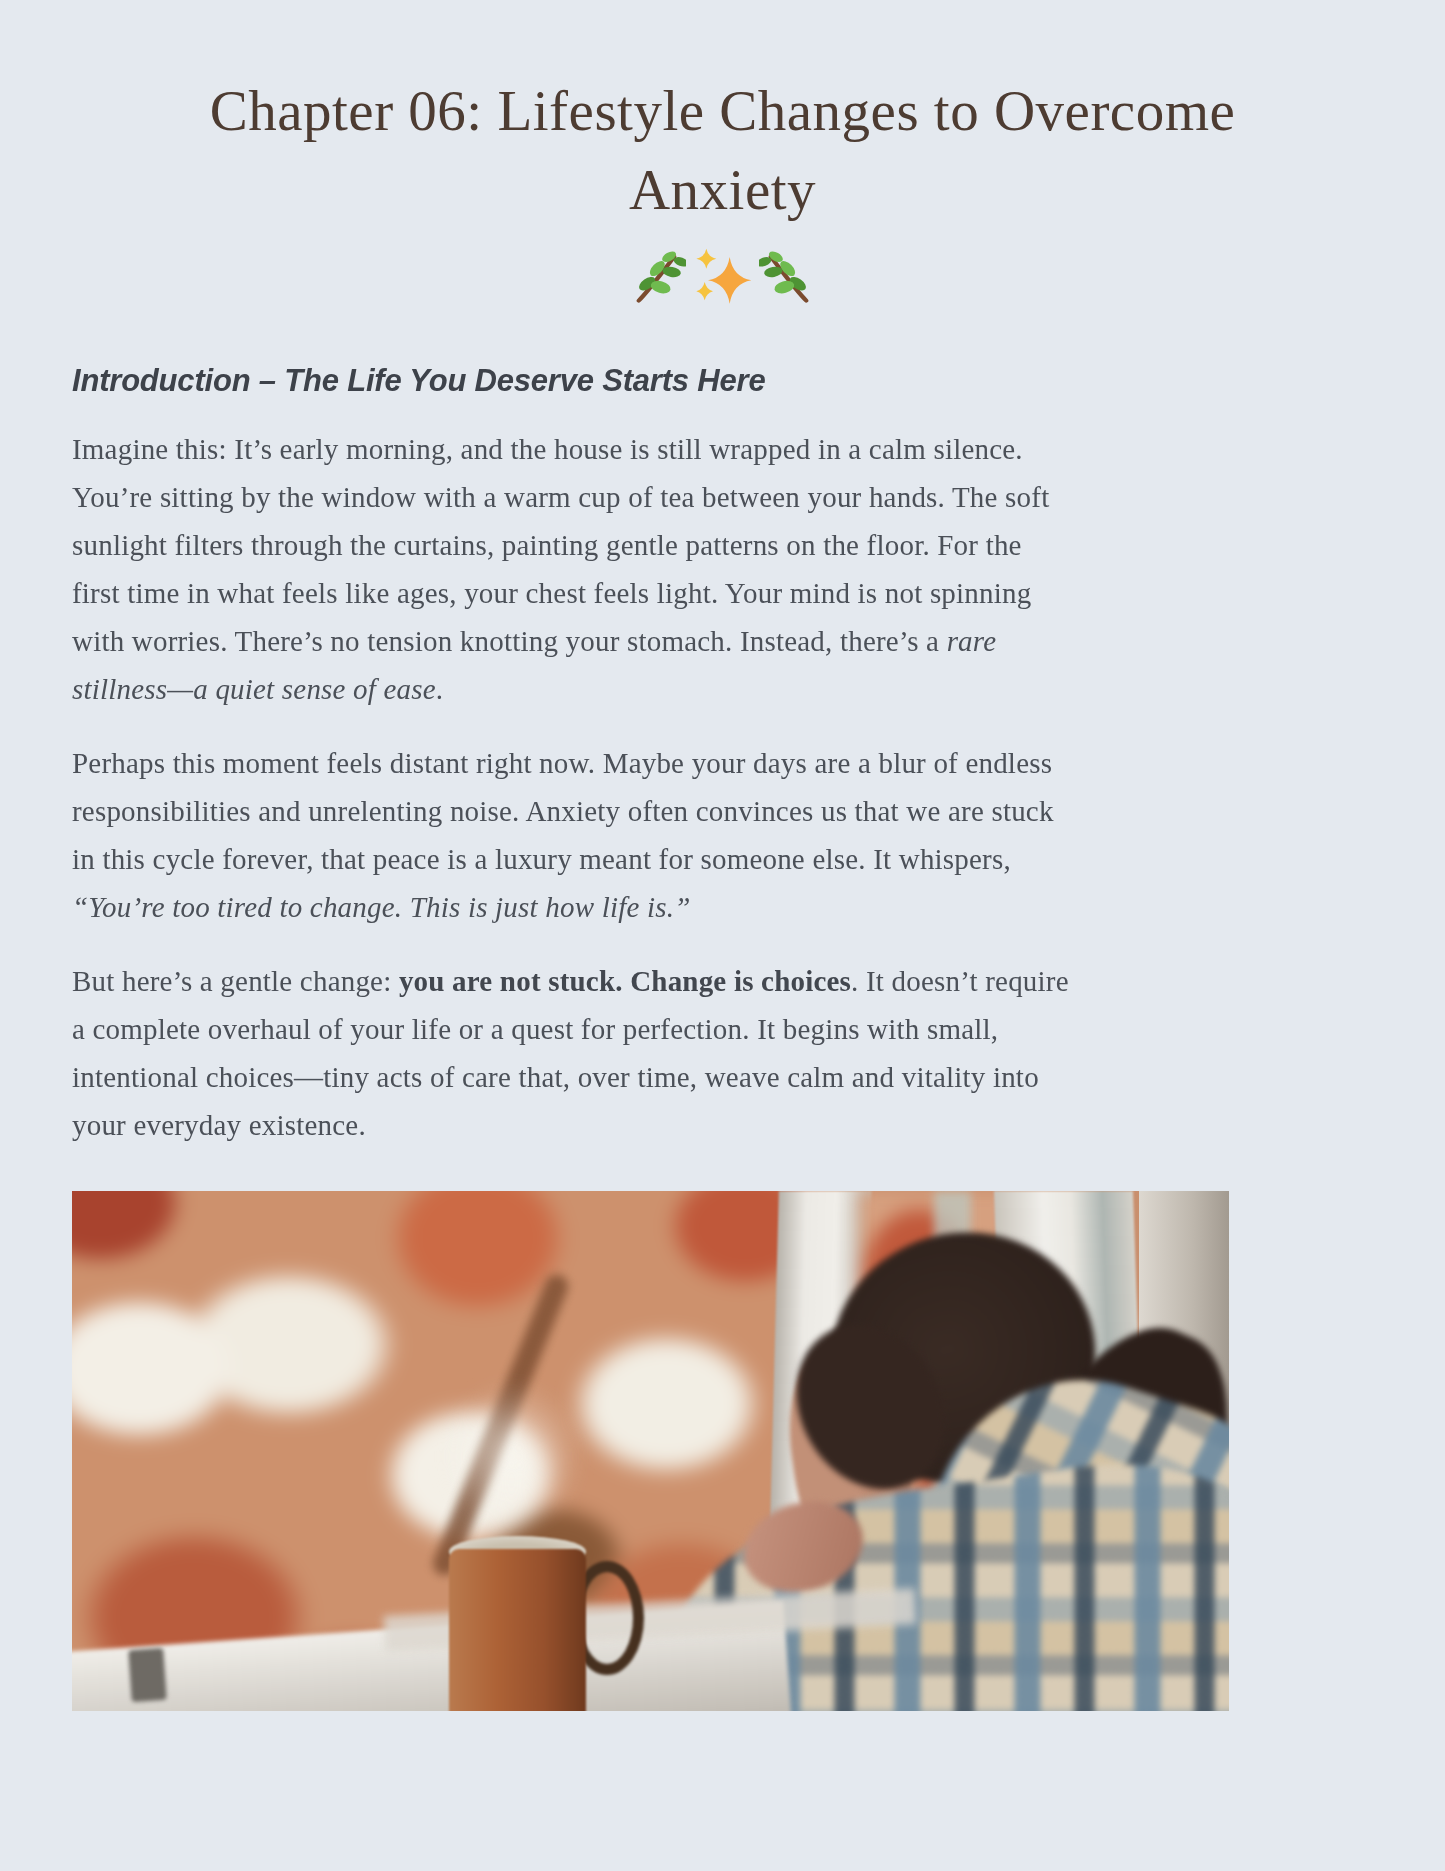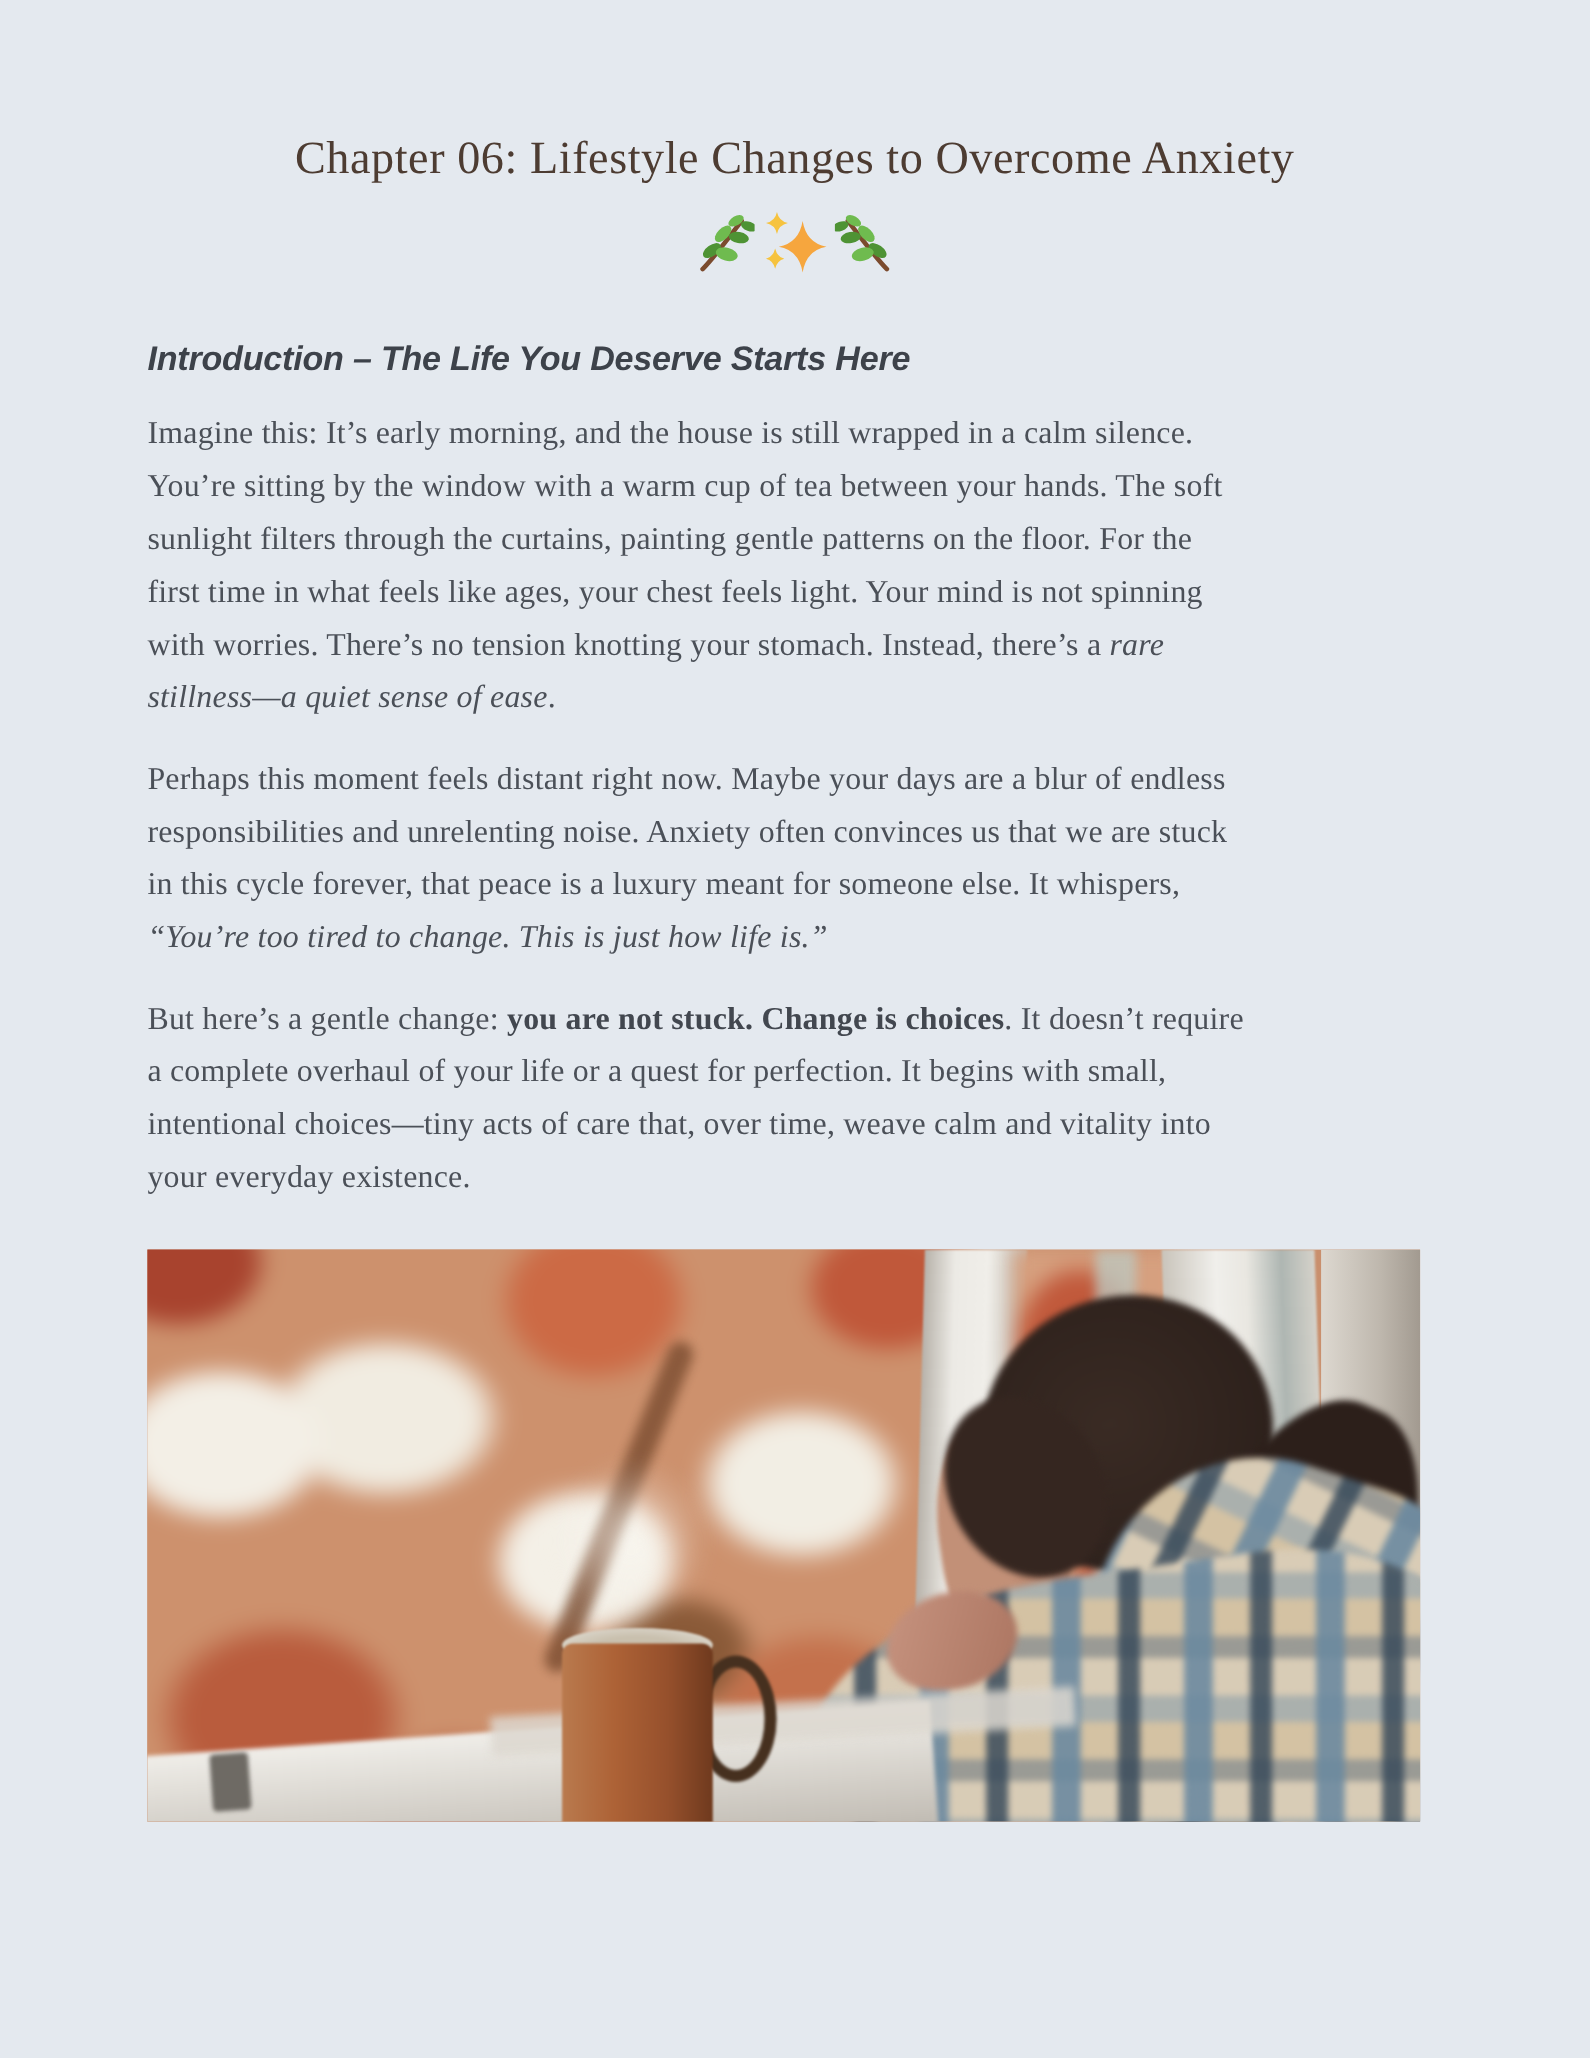--- a/index.html
+++ b/index.html
@@ -6,29 +6,29 @@
   html, body { margin: 0; padding: 0; background: #e4e9ef; }
   .page {
     position: relative;
     width: 1445px;
     height: 1871px;
     margin: 0 auto;
     background: #e4e9ef;
     overflow: hidden;
     font-family: "Liberation Sans", "DejaVu Sans", sans-serif;
   }
-  .content { padding: 0 100px; margin-left: 34px; }
+  .content { padding: 0 72px; }
 
   h1.title {
-    margin: 116px auto 0;
+    margin: 72px auto 0;
     max-width: 1130px;
     text-align: center;
     font-family: "Liberation Serif", "DejaVu Serif", serif;
     font-weight: normal;
-    font-size: 42px;
+    font-size: 57px;
     line-height: 1.38;
     color: #4d3c32;
     letter-spacing: 0.5px;
   }
   .deco {
     margin-top: 16px;
     text-align: center;
     height: 62px;
     line-height: 62px;
   }

